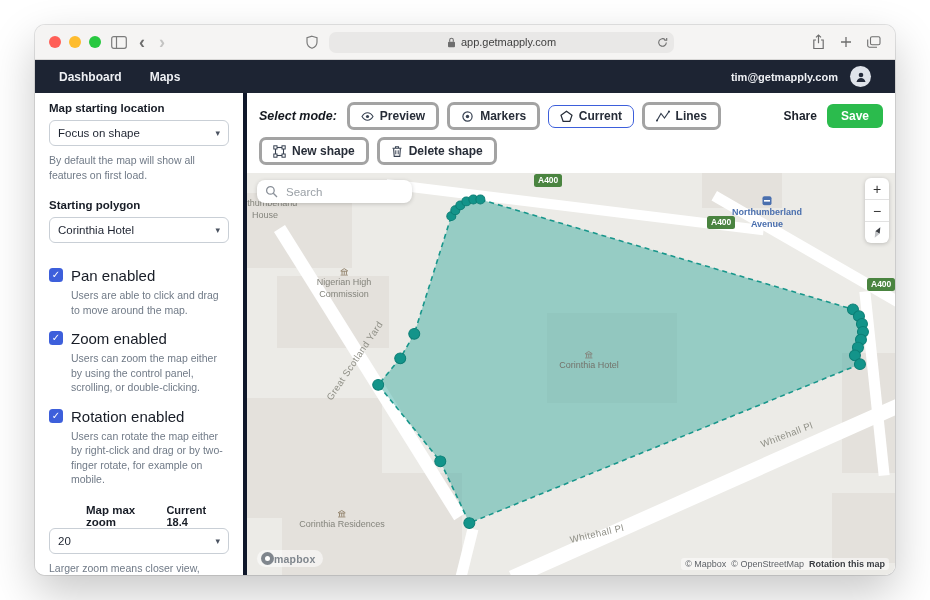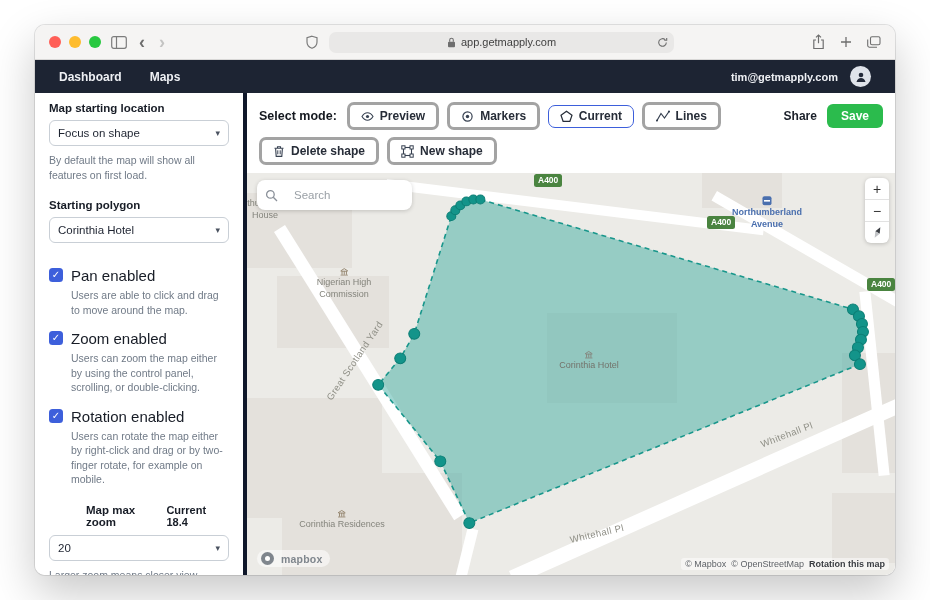--- a/index.html
+++ b/index.html
@@ -46,28 +46,28 @@
           justify-content:space-between;padding:0 8px;font-size:11.5px;color:#1d2330;background:#fff;cursor:pointer;}
   .caret{font-family:"DejaVu Sans",sans-serif;font-size:9px;color:#4a5260;}
   .help{font-size:10.5px;color:#707a87;line-height:1.4;margin-top:7px;}
   .check-row{display:flex;margin-bottom:13px;}
   .checkbox{width:14px;height:14px;border-radius:3.5px;background:#3d5fdb;flex:0 0 auto;
             display:flex;align-items:center;justify-content:center;margin-top:1px;cursor:pointer;}
   .checkbox .mark{color:#fff;font-size:10px;line-height:1;font-family:"DejaVu Sans",sans-serif;}
   .check-text{margin-left:8px;}
   .check-label{font-size:15px;font-weight:400;color:#171c26;}
   .check-desc{font-size:10.5px;color:#707a87;line-height:1.38;margin-top:3px;}
-  .zoom-row{display:flex;justify-content:center;align-items:baseline;margin-bottom:7px;padding-left:37px;}
+  .zoom-row{display:flex;justify-content:center;align-items:baseline;padding-left:37px;}
   .zoom-current{font-size:11px;font-weight:700;color:#171c26;}
 
   
   .toolbar{padding:9px 12px 8px;flex:0 0 auto;}
   .trow{display:flex;align-items:center;gap:8px;}
   .trow + .trow{margin-top:7px;}
-  .tlabel{font-size:12.5px;font-weight:700;color:#14181f;margin-right:2px;}
+  .tlabel{font-size:12.5px;font-weight:700;color:#14181f;margin-right:2px;font-style:italic;}
   .btn{display:inline-flex;align-items:center;gap:6px;background:#fff;border:3px solid #a3a3a3;
        border-radius:7px;padding:4px 11px;font-size:12px;font-weight:600;color:#272d38;
        font-family:inherit;cursor:pointer;}
   .btn.active{border:1.5px solid #3d5fdb;padding:3.5px 10.5px;}
   .grow{flex:1;}
   .share-label{font-size:12px;font-weight:600;color:#1b202a;margin-right:2px;cursor:pointer;}
   .save-btn{background:#2bbb4d;color:#fff;border:none;border-radius:6px;padding:5px 14px;
             font-size:12px;font-weight:700;font-family:inherit;cursor:pointer;}
 
   
@@ -75,32 +75,32 @@
   .block{position:absolute;background:#e4e1dc;z-index:0;}
   .street{position:absolute;background:#ffffff;z-index:1;}
   .shape-layer{position:absolute;left:0;top:0;width:100%;height:100%;z-index:3;}
   .map-label{position:absolute;transform:translate(-50%,-50%);text-align:center;font-size:9px;
              color:#84847c;line-height:1.3;white-space:nowrap;z-index:4;}
   .map-label .poi-ico{display:block;margin:0 auto 1px;}
   .street-label{color:#8f8f86;font-size:9.5px;letter-spacing:.4px;z-index:2;}
   .map-label.blue{color:#4a6fae;font-weight:600;}
   .badge{position:absolute;background:#4a8440;color:#fff;font-size:8.5px;font-weight:700;
          padding:1px 4px;border-radius:2.5px;line-height:1.3;z-index:2;}
-  .search-ctl{position:absolute;left:10px;top:7px;width:155px;height:30px;background:#fff;
+  .search-ctl{position:absolute;left:10px;top:7px;width:155px;height:23px;background:#fff;
               border-radius:8px;box-shadow:0 1px 4px rgba(0,0,0,.18);display:flex;align-items:center;
-              padding:0 8px;box-sizing:border-box;gap:14px;z-index:5;}
+              padding:0 8px;box-sizing:border-box;gap:6px;z-index:5;}
   .search-ctl input{border:none;outline:none;flex:1;font-size:11.5px;font-family:inherit;
                     color:#333;background:transparent;min-width:0;}
   .search-ctl input::placeholder{color:#9aa0a6;}
   .zoom-ctl{position:absolute;right:6px;top:5px;width:24px;background:#fff;border-radius:6px;
             box-shadow:0 1px 4px rgba(0,0,0,.2);display:flex;flex-direction:column;z-index:5;}
   .zoom-btn{height:21px;display:flex;align-items:center;justify-content:center;font-size:14px;
             color:#333;border-bottom:1px solid #e2e2e2;cursor:pointer;}
   .zoom-btn:last-child{border-bottom:none;}
-  .logo-pill{position:absolute;left:10px;bottom:8px;display:flex;align-items:center;gap:7px;
+  .logo-pill{position:absolute;left:10px;bottom:8px;display:flex;align-items:center;gap:0;
              background:rgba(255,255,255,.55);border-radius:10px;padding:2px 8px 2px 4px;z-index:5;}
   .logo-circle{width:13px;height:13px;border-radius:50%;background:#7f868d;position:relative;}
   .logo-circle::after{content:"";position:absolute;left:4px;top:4px;width:5px;height:5px;
                       border-radius:50%;background:#fff;}
   .logo-word{font-size:10.5px;font-weight:700;color:#7f868d;letter-spacing:.2px;}
   .attribution{position:absolute;right:6px;bottom:5px;font-size:9px;color:#5f6368;
                background:rgba(255,255,255,.5);padding:1px 4px;border-radius:3px;display:flex;gap:5px;z-index:5;align-items:flex-end;}
   .attribution .improve{font-weight:700;color:#3a3d42;}
 </style>
 </head>
@@ -275,37 +275,37 @@
                 <circle cx="13" cy="1.5" r="1.1" fill="#374151"></circle>
               </svg>
             <span>Lines</span>
           </button>
           <div class="grow"></div>
           <span class="share-label">Share</span>
           <button class="save-btn">Save</button>
         </div>
         <div class="trow">
           <button class="btn">
-            <svg width="12" height="13">
-                <path d="M1.5 3.2h9" stroke="#374151" stroke-width="1.1"></path>
-                <path d="M4.5 3V1.8h3V3" fill="none" stroke="#374151" stroke-width="1.1"></path>
-                <path d="M2.6 3.4 3.2 11.4h5.6l.6-8" fill="none" stroke="#374151" stroke-width="1.1"></path>
-                <path d="M4.8 5.3v4M7.2 5.3v4" stroke="#374151" stroke-width="1"></path>
-              </svg>
-            <span>Delete shape</span>
-          </button>
-          <button class="btn">
             <svg width="13" height="13">
                 <rect x="2.5" y="2.5" width="8" height="8" fill="none" stroke="#374151" stroke-width="1.1"></rect>
                 <rect x="0.8" y="0.8" width="3.2" height="3.2" fill="#fff" stroke="#374151" stroke-width="1"></rect>
                 <rect x="9" y="0.8" width="3.2" height="3.2" fill="#fff" stroke="#374151" stroke-width="1"></rect>
                 <rect x="0.8" y="9" width="3.2" height="3.2" fill="#fff" stroke="#374151" stroke-width="1"></rect>
                 <rect x="9" y="9" width="3.2" height="3.2" fill="#fff" stroke="#374151" stroke-width="1"></rect>
               </svg>
             <span>New shape</span>
+          </button>
+          <button class="btn">
+            <svg width="12" height="13">
+                <path d="M1.5 3.2h9" stroke="#374151" stroke-width="1.1"></path>
+                <path d="M4.5 3V1.8h3V3" fill="none" stroke="#374151" stroke-width="1.1"></path>
+                <path d="M2.6 3.4 3.2 11.4h5.6l.6-8" fill="none" stroke="#374151" stroke-width="1.1"></path>
+                <path d="M4.8 5.3v4M7.2 5.3v4" stroke="#374151" stroke-width="1"></path>
+              </svg>
+            <span>Delete shape</span>
           </button>
         </div>
       </div>
 
       <div class="map">
 
         <div class="block" style="left:-15px;top:20px;width:120px;height:75px;"></div>
         <div class="block" style="left:30px;top:103px;width:112px;height:72px;"></div>
         <div class="block" style="left:-15px;top:225px;width:150px;height:120px;"></div>
         <div class="block" style="left:35px;top:300px;width:180px;height:105px;"></div>

